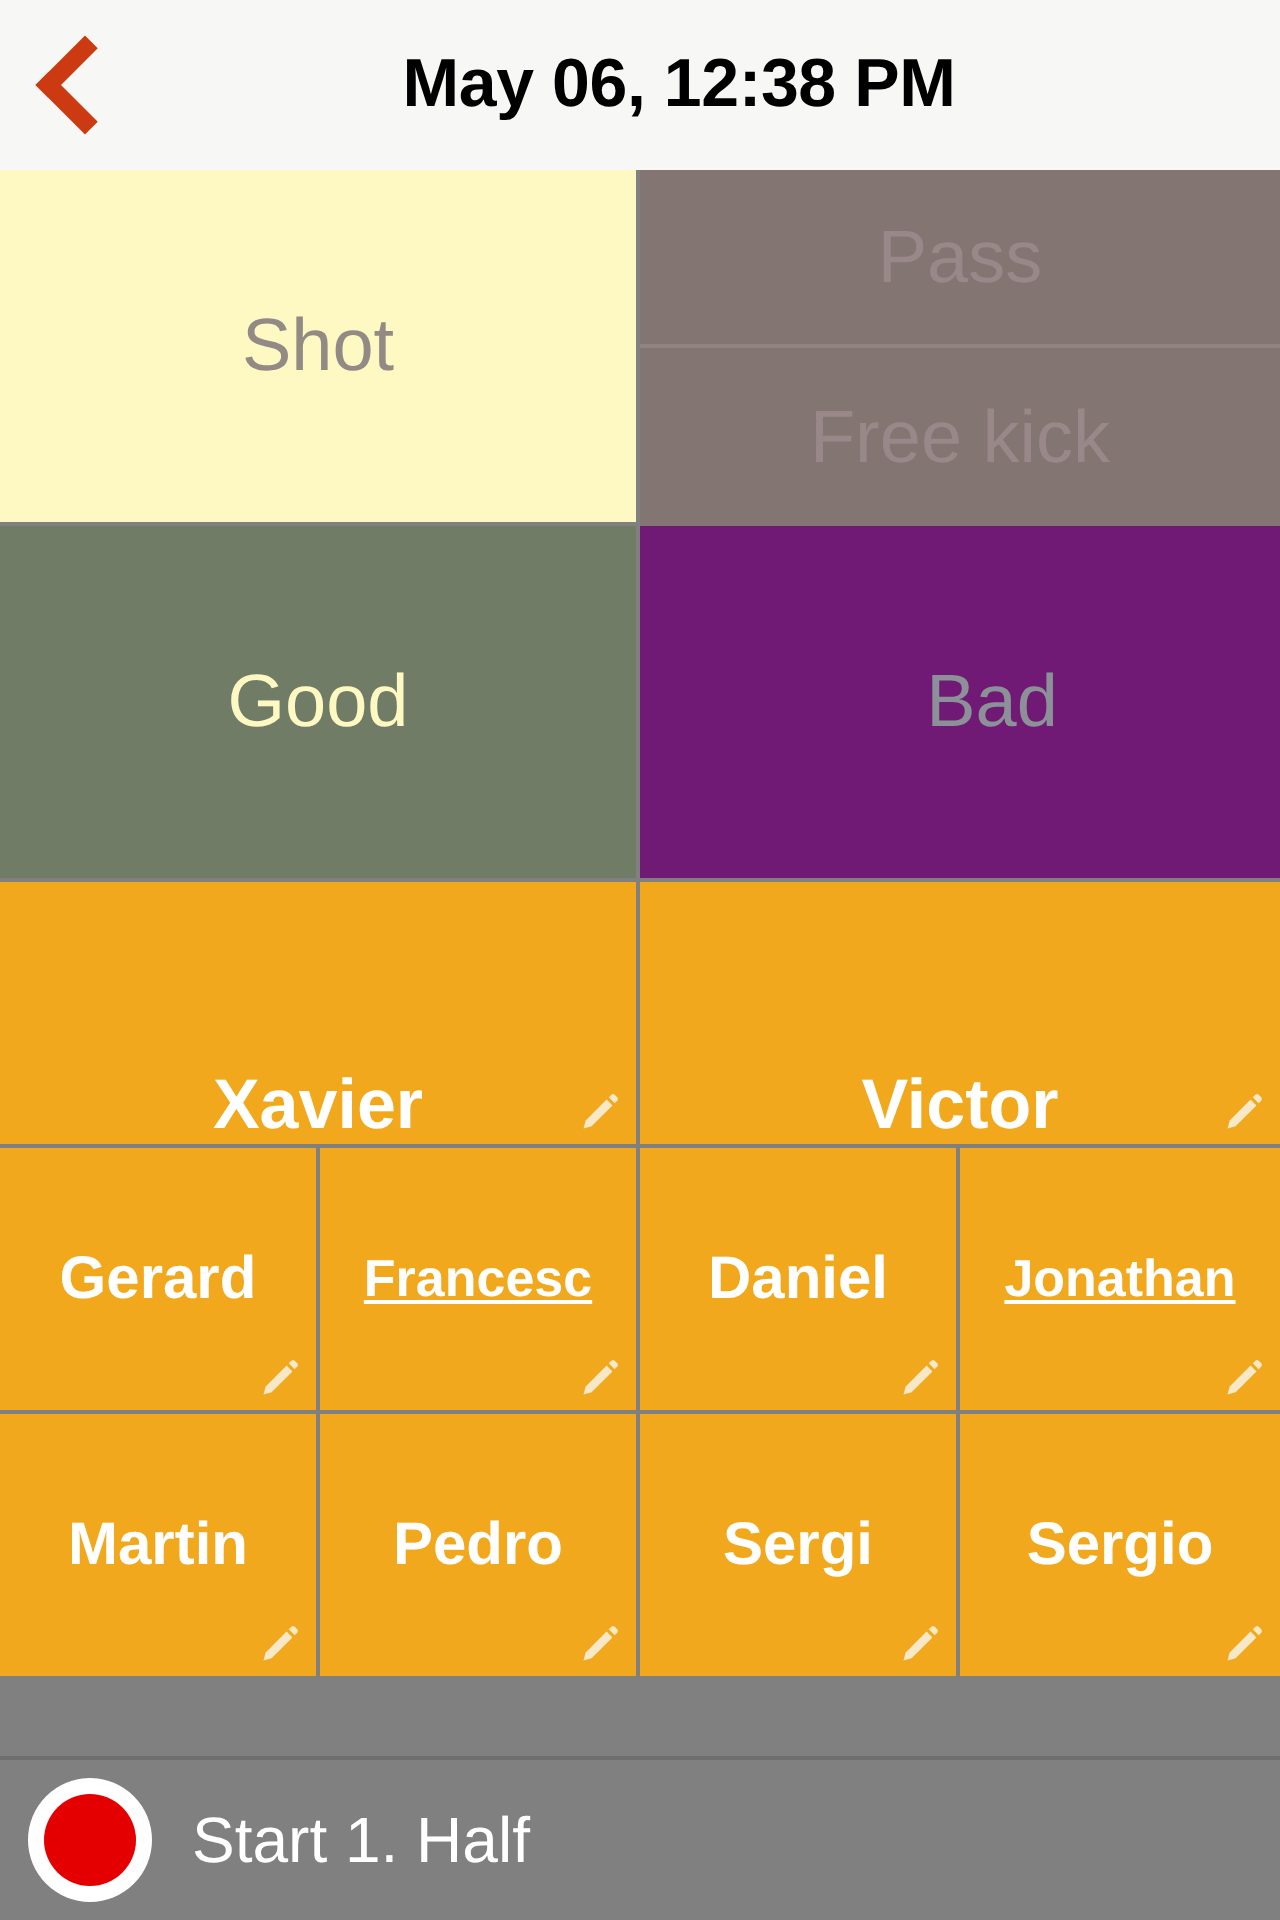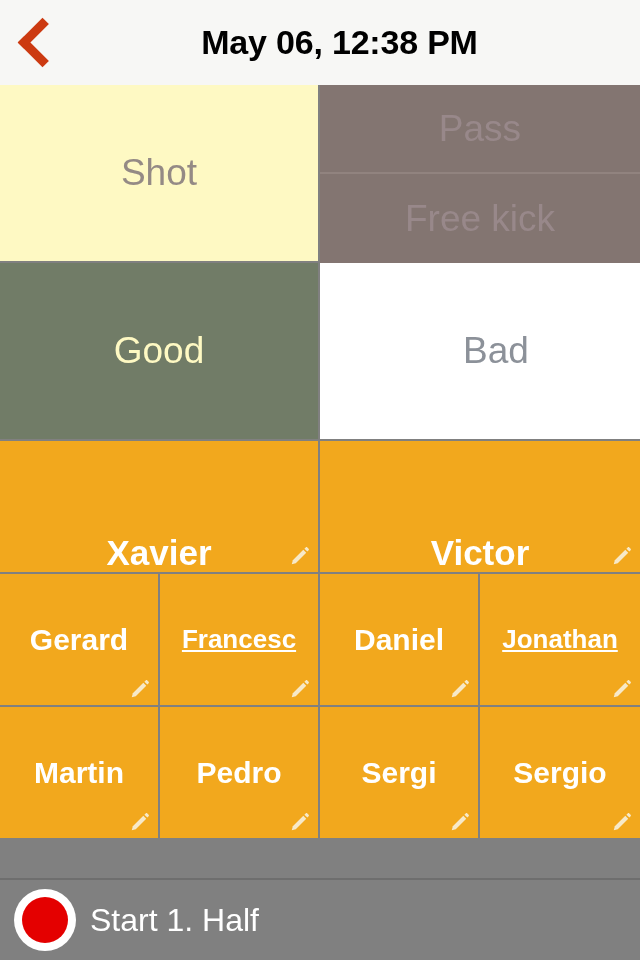--- a/index.html
+++ b/index.html
@@ -117,21 +117,21 @@
   
   .row-quality { height: 178px; }
   .t-good {
     width: 50%;
     background: #717c67;
     color: #fef9c3;
     font-size: 37px;
   }
   .t-bad {
     width: 50%;
-    background: #ffffff;
+    background: #701a75;
     color: #8c9199;
     font-size: 37px;
     padding-left: 32px;
   }
 
   
   .row-players-2 { height: 133px; }
   .row-players-4 { height: 133px; }
 
   .player {
@@ -190,21 +190,21 @@
     justify-content: center;
     flex: 0 0 62px;
   }
   .rec-dot {
     width: 46px;
     height: 46px;
     border-radius: 50%;
     background: #e40000;
   }
   .action-label {
-    margin-left: 14px;
+    margin-left: 20px;
     font-size: 32px;
     color: #ffffff;
   }
 </style>
 </head>
 <body>
 
 <div class="screen">
 
   <div class="navbar">

